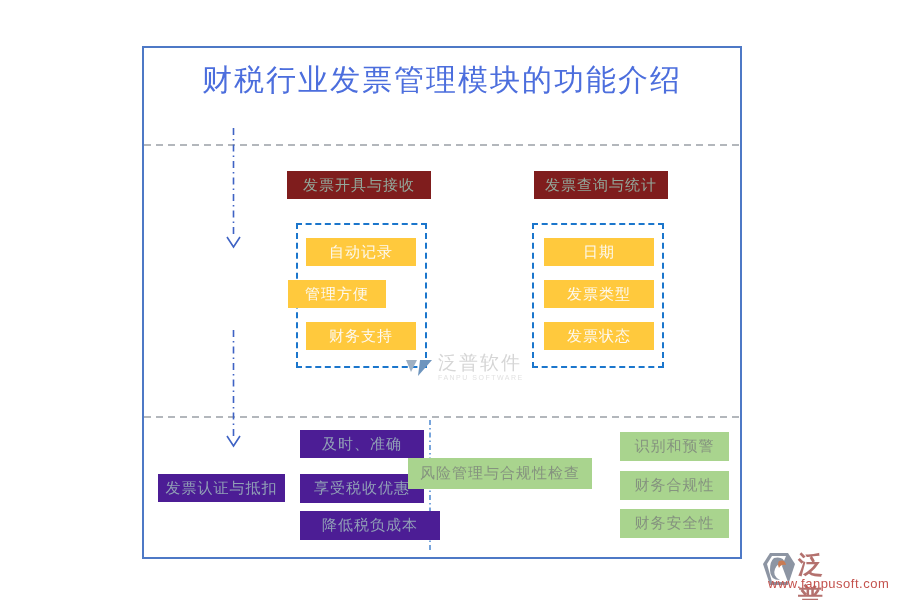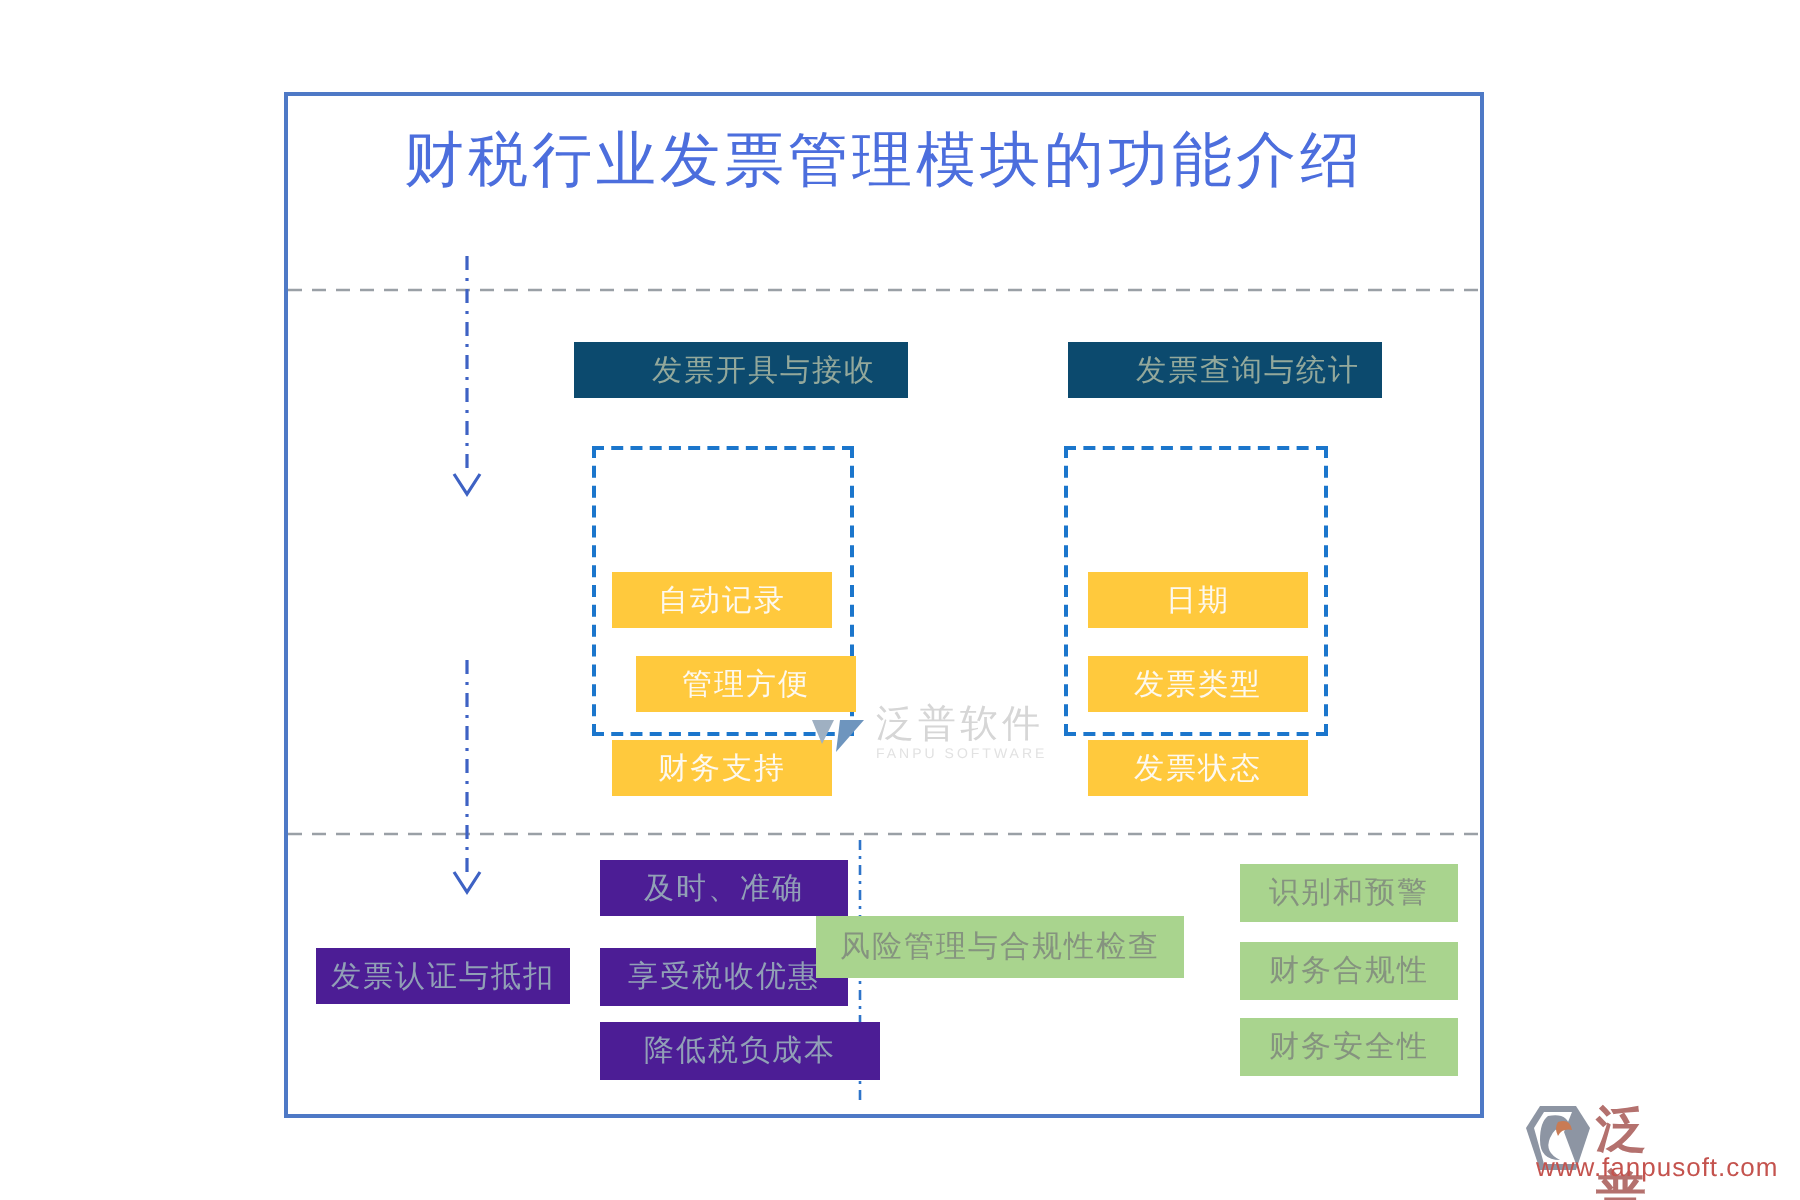--- a/index.html
+++ b/index.html
@@ -5,22 +5,22 @@
   html,body{margin:0;padding:0;background:#ffffff;}
   body{font-family:"Liberation Sans","DejaVu Sans",sans-serif;}
   .stage{position:relative;width:900px;height:600px;background:#ffffff;overflow:hidden;}
   .outer-box{position:absolute;left:142px;top:46px;width:596px;height:509px;border:2px solid #4E79C6;background:transparent;}
   .title{position:absolute;left:142px;top:60px;width:600px;text-align:center;
          font-family:"Liberation Serif","DejaVu Serif",serif;
          font-size:30px;letter-spacing:2px;color:#4C6EDD;font-weight:400;}
   .lines-overlay{position:absolute;left:0;top:0;width:900px;height:600px;pointer-events:none;}
   .box{position:absolute;display:flex;align-items:center;justify-content:center;
        font-size:15px;letter-spacing:1px;white-space:nowrap;}
-  .mint{background:#0c4a6e;color:#93A89B;padding-left:23px;}
-  .yellow{background:#FFC93D;color:#FDF9F0;margin-top:48px;}
+  .mint{background:#7f1d1d;color:#93A89B;}
+  .yellow{background:#FFC93D;color:#FDF9F0;}
   .lblue{background:#4c1d95;color:#91A0B6;}
   .green{background:#A9D48E;color:#85937F;}
   .dashed-box{position:absolute;border:2px dashed #1B76CC;background:transparent;}
   .watermark{position:absolute;left:404px;top:352px;display:flex;align-items:flex-start;}
   .wm-text{margin-left:4px;}
   .wm-name{font-size:19px;color:#D6D6D6;letter-spacing:2px;line-height:22px;}
   .wm-sub{font-size:7px;color:#E2E2E2;letter-spacing:1.5px;}
   .footer-logo{position:absolute;left:762px;top:548px;}
   .fl-icon{position:absolute;left:0;top:4px;}
   .fl-name{position:absolute;left:36px;top:0;font-size:25px;color:#B4716E;letter-spacing:2px;
@@ -46,21 +46,21 @@
     <g>
       <line x1="233.5" y1="330" x2="233.5" y2="437" stroke="#3E62C4" stroke-width="1.6" stroke-dasharray="7 4 1.5 4"></line>
       <polyline points="227,436 233.5,446 240,436" fill="none" stroke="#3E62C4" stroke-width="1.6"></polyline>
     </g>
     <line x1="430" y1="420" x2="430" y2="553" stroke="#2E74C9" stroke-width="1.3" stroke-dasharray="5 3 1.5 3"></line>
   </svg>
 
   <div class="box mint" style="left:287px;top:171px;width:144px;height:28px;">发票开具与接收</div>
   <div class="dashed-box" style="left:296px;top:223px;width:127px;height:141px;"></div>
   <div class="box yellow" style="left:306px;top:238px;width:110px;height:28px;">自动记录</div>
-  <div class="box yellow" style="left:318px;top:280px;width:110px;height:28px;">管理方便</div>
+  <div class="box yellow" style="left:288px;top:280px;width:98px;height:28px;">管理方便</div>
   <div class="box mint" style="left:534px;top:171px;width:134px;height:28px;">发票查询与统计</div>
 
   <div class="box yellow" style="left:306px;top:322px;width:110px;height:28px;">财务支持</div>
   <div class="dashed-box" style="left:532px;top:223px;width:128px;height:141px;"></div>
   <div class="box yellow" style="left:544px;top:238px;width:110px;height:28px;">日期</div>
   <div class="box yellow" style="left:544px;top:280px;width:110px;height:28px;">发票类型</div>
   <div class="box yellow" style="left:544px;top:322px;width:110px;height:28px;">发票状态</div>
 
   <div class="watermark">
     <svg width="30" height="26" viewBox="0 0 30 26">

